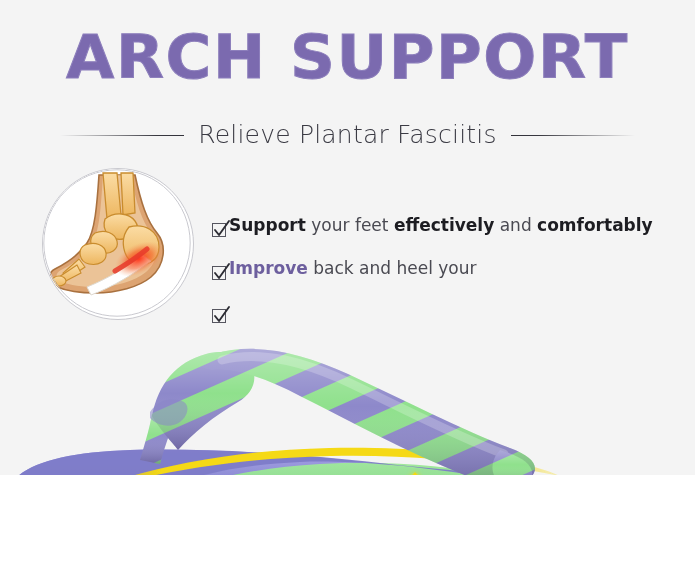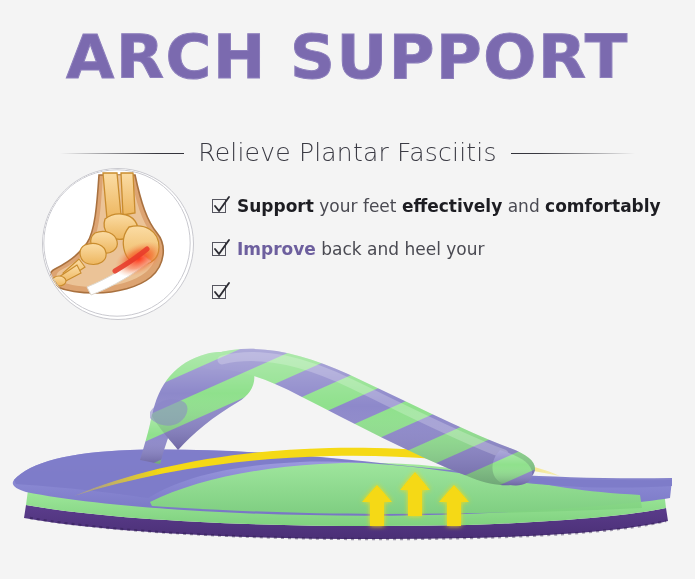--- a/index.html
+++ b/index.html
@@ -6,21 +6,21 @@
     margin: 0;
     padding: 0;
     background: #ffffff;
   }
   body {
     font-family: "Liberation Sans", sans-serif;
   }
   #poster {
     position: relative;
     width: 695px;
-    height: 579px;
+    height: 475px;
     background: #f4f4f4;
     overflow: hidden;
   }
 
   
   .headline {
     position: absolute;
     left: 0;
     top: 26px;
     width: 695px;
@@ -34,21 +34,21 @@
     -webkit-text-stroke: 1px #8d7fbc;
     transform: scaleX(1.04);
     transform-origin: 50% 50%;
     white-space: nowrap;
   }
 
   
   .subtitle-row {
     position: absolute;
     left: 60px;
-    top: 136px;
+    top: 118px;
     width: 575px;
     height: 34px;
     display: flex;
     align-items: center;
     justify-content: center;
     gap: 14px;
   }
   .rule {
     height: 1px;
     flex: 1 1 auto;
@@ -87,22 +87,22 @@
 
   
   .features {
     position: absolute;
     left: 212px;
     top: 194px;
     width: 470px;
   }
   .feature-row {
     display: flex;
-    align-items: flex-start;
-    gap: 11px;
+    align-items: flex-end;
+    gap: 3px;
     height: 43px;
   }
   .checkbox {
     position: relative;
     flex: 0 0 auto;
     width: 14px;
     height: 14px;
     margin-top: 5px;
     border: 1px solid #55555f;
     box-sizing: border-box;

